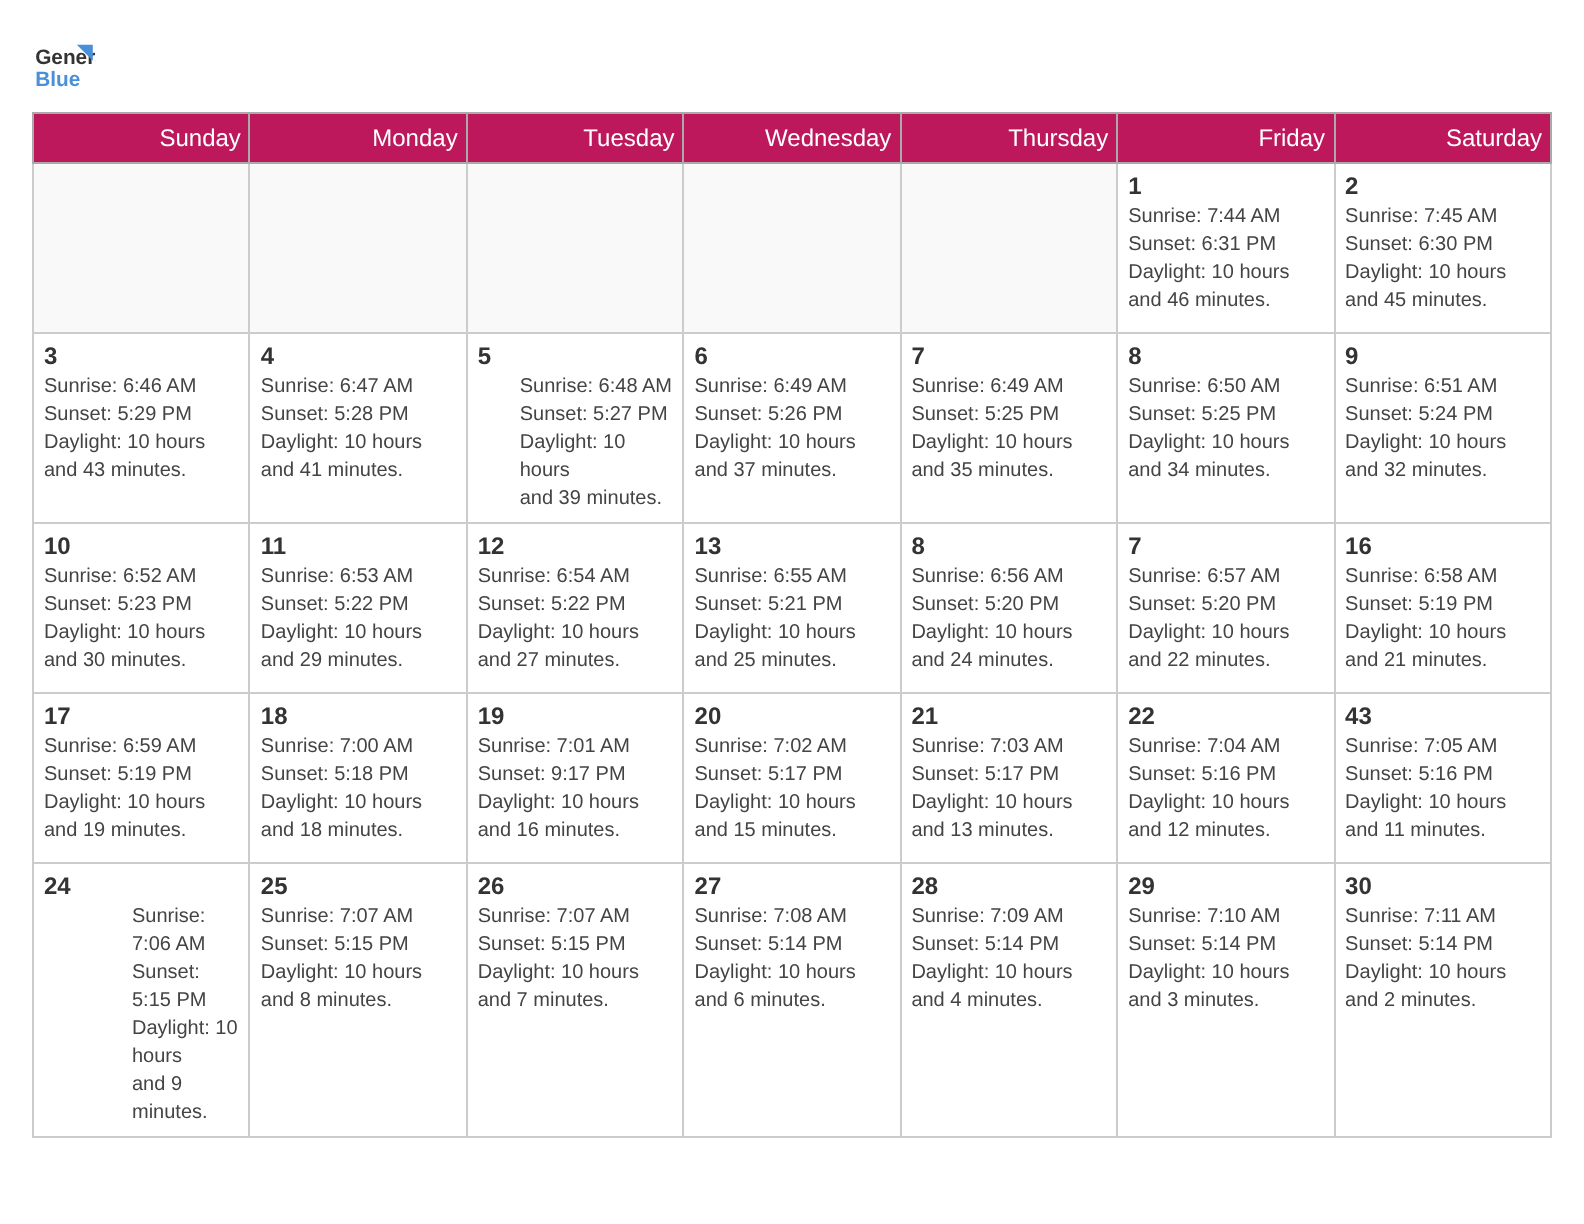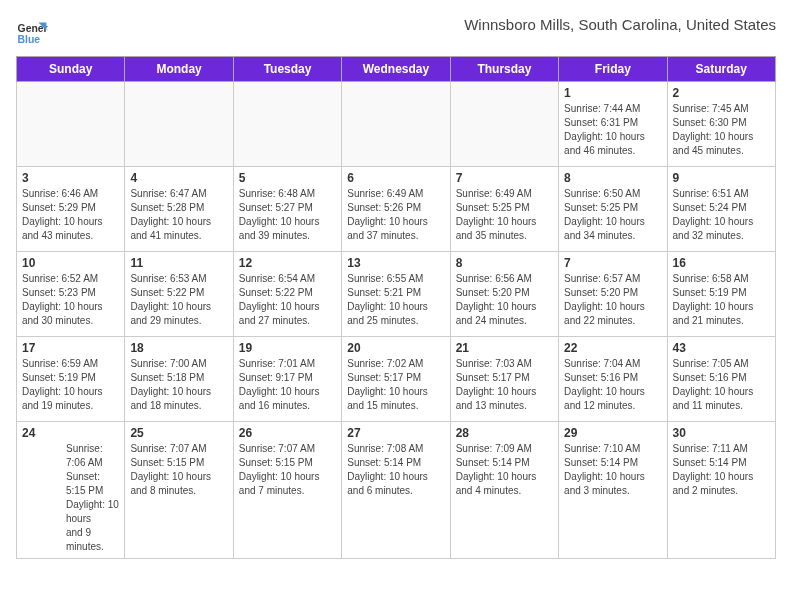--- a/index.html
+++ b/index.html
@@ -36,26 +36,26 @@
     .subtitle {
       font-size: 15px;
       color: #444;
     }
     table {
       width: 100%;
       border-collapse: collapse;
       table-layout: fixed;
     }
     th {
-      background-color: #6d28d9;
+      background-color: #be185d;
       color: #fff;
       font-size: 12px;
-      font-weight: bold;
+      font-weight: normal;
       padding: 5px 4px;
-      text-align: center;
+      text-align: right;
       border: 1px solid #aaa;
     }
     td {
       border: 1px solid #ccc;
       vertical-align: top;
       padding: 4px 5px;
       font-size: 10px;
       color: #333;
       height: 85px;
       background: #fff;
@@ -80,21 +80,20 @@
 
 <div class="header-area">
   <div class="logo">
     <svg class="logo-icon" viewBox="0 0 40 40">
       <text x="2" y="20" font-size="13" font-weight="bold" fill="#333">General</text>
       <text x="2" y="34" font-size="13" font-weight="bold" fill="#4a90d9">Blue</text>
       <polygon points="28,8 38,8 38,18" fill="#4a90d9"></polygon>
     </svg>
   </div>
   <div class="title-block">
-    <div class="subtitle">Winnsboro Mills, South Carolina, United States</div>
   </div>
 </div>
 
 <table>
   <thead>
     <tr>
     <th>Sunday</th>
         <th>Monday</th>
         <th>Tuesday</th>
         <th>Wednesday</th>
@@ -135,21 +134,21 @@
         </td>
         <td>
           <span class="day-num">4</span>
           <div class="day-detail" style="white-space: pre-line;">Sunrise: 6:47 AM
 Sunset: 5:28 PM
 Daylight: 10 hours
 and 41 minutes.</div>
         </td>
         <td>
           <span class="day-num">5</span>
-          <div class="day-detail" style="white-space: pre-line;">Sunrise: 6:48 AM
+          <div class="day-detail" style="white-space: pre-line; margin-left: 21px;">Sunrise: 6:48 AM
 Sunset: 5:27 PM
 Daylight: 10 hours
 and 39 minutes.</div>
         </td>
         <td>
           <span class="day-num">6</span>
           <div class="day-detail" style="white-space: pre-line;">Sunrise: 6:49 AM
 Sunset: 5:26 PM
 Daylight: 10 hours
 and 37 minutes.</div>

